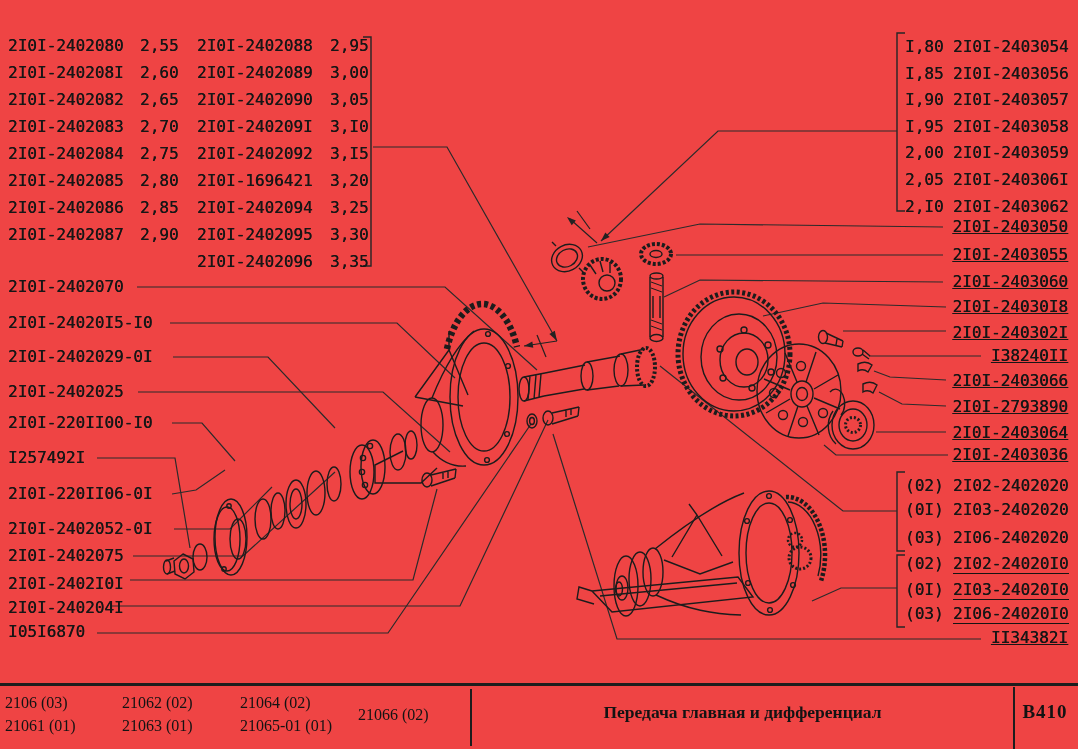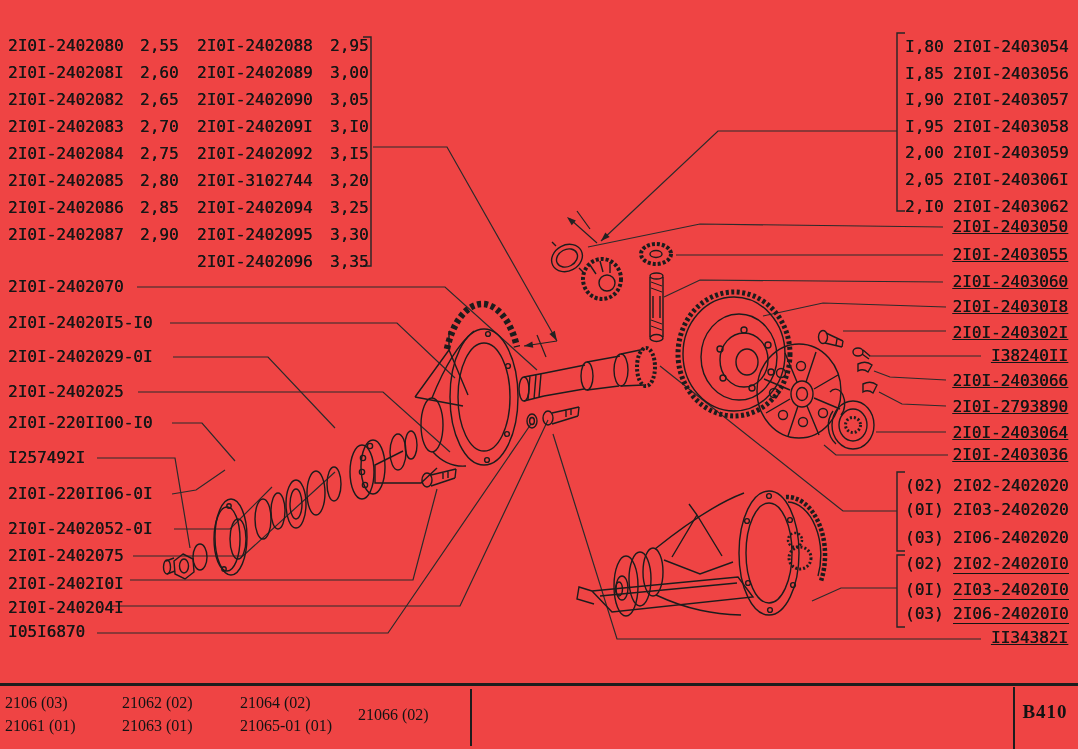--- a/index.html
+++ b/index.html
@@ -251,21 +251,21 @@
 <span class="mono" style="left:197px;top:37px">2I0I-2402088</span>
     <span class="mono" style="left:330px;top:37px">2,95</span>
 <span class="mono" style="left:197px;top:64px">2I0I-2402089</span>
     <span class="mono" style="left:330px;top:64px">3,00</span>
 <span class="mono" style="left:197px;top:91px">2I0I-2402090</span>
     <span class="mono" style="left:330px;top:91px">3,05</span>
 <span class="mono" style="left:197px;top:118px">2I0I-240209I</span>
     <span class="mono" style="left:330px;top:118px">3,I0</span>
 <span class="mono" style="left:197px;top:145px">2I0I-2402092</span>
     <span class="mono" style="left:330px;top:145px">3,I5</span>
-<span class="mono" style="left:197px;top:172px">2I0I-3102744</span>
+<span class="mono" style="left:197px;top:172px">2I0I-1696421</span>
     <span class="mono" style="left:330px;top:172px">3,20</span>
 <span class="mono" style="left:197px;top:199px">2I0I-2402094</span>
     <span class="mono" style="left:330px;top:199px">3,25</span>
 <span class="mono" style="left:197px;top:226px">2I0I-2402095</span>
     <span class="mono" style="left:330px;top:226px">3,30</span>
 <span class="mono" style="left:197px;top:253px">2I0I-2402096</span>
     <span class="mono" style="left:330px;top:253px">3,35</span>
 
 <span class="mono" style="left:905px;top:38px">I,80</span>
     <span class="mono" style="left:953px;top:38px">2I0I-2403054</span>
@@ -325,15 +325,16 @@
 <div class="rule" style="left:1013px;top:687px;width:1.6px;height:62px"></div>
 
 <span class="serif" style="left:5px;top:694px">2106 (03)</span>
 <span class="serif" style="left:5px;top:717px">21061 (01)</span>
 <span class="serif" style="left:122px;top:694px">21062 (02)</span>
 <span class="serif" style="left:122px;top:717px">21063 (01)</span>
 <span class="serif" style="left:240px;top:694px">21064 (02)</span>
 <span class="serif" style="left:240px;top:717px">21065-01 (01)</span>
 <span class="serif" style="left:358px;top:706px">21066 (02)</span>
 
+<div class="serif title" style="left:472px;top:702px;width:541px">Передача главная и дифференциал</div>
 <div class="serif code" style="left:1014px;top:701px;width:62px">B410</div>
 
 </div>
 
 </body></html>

